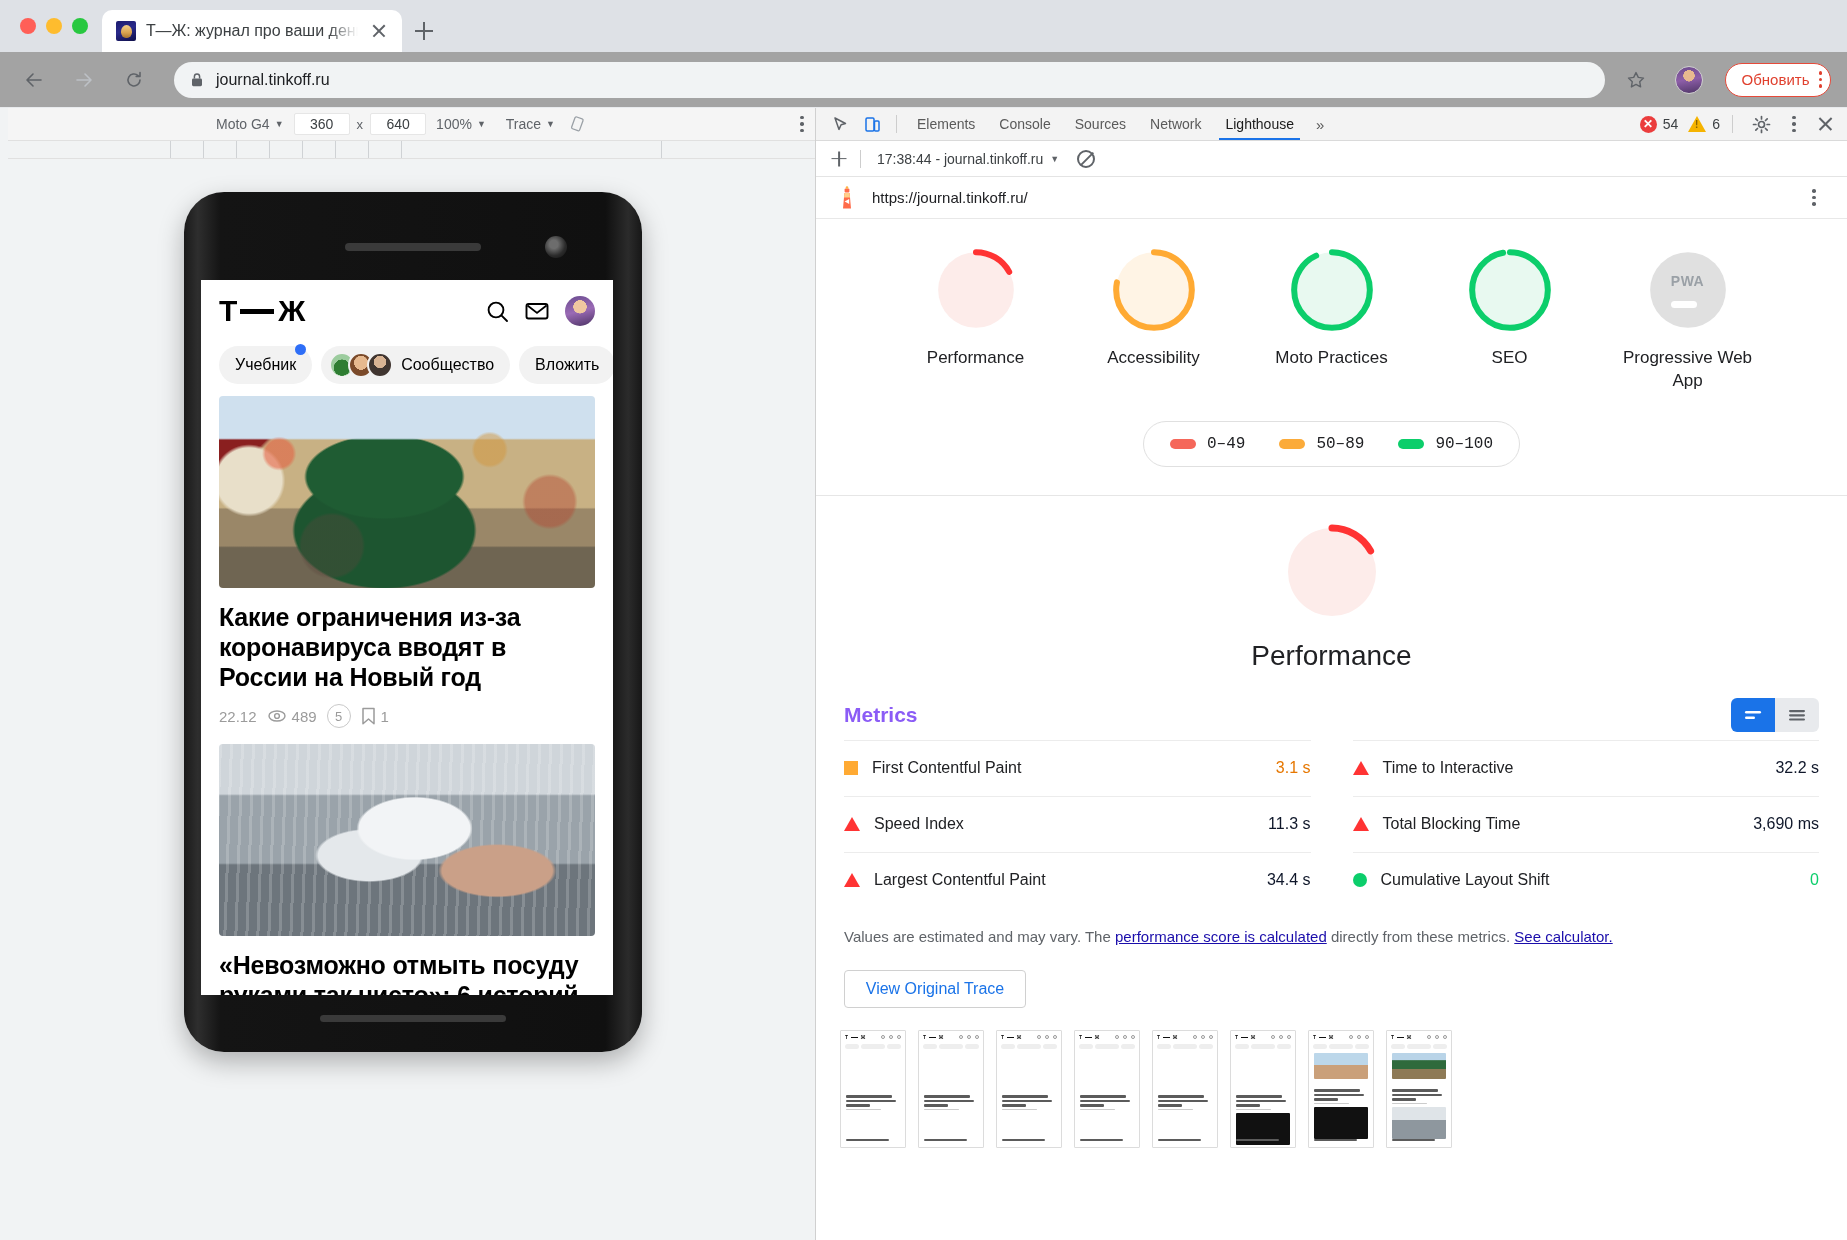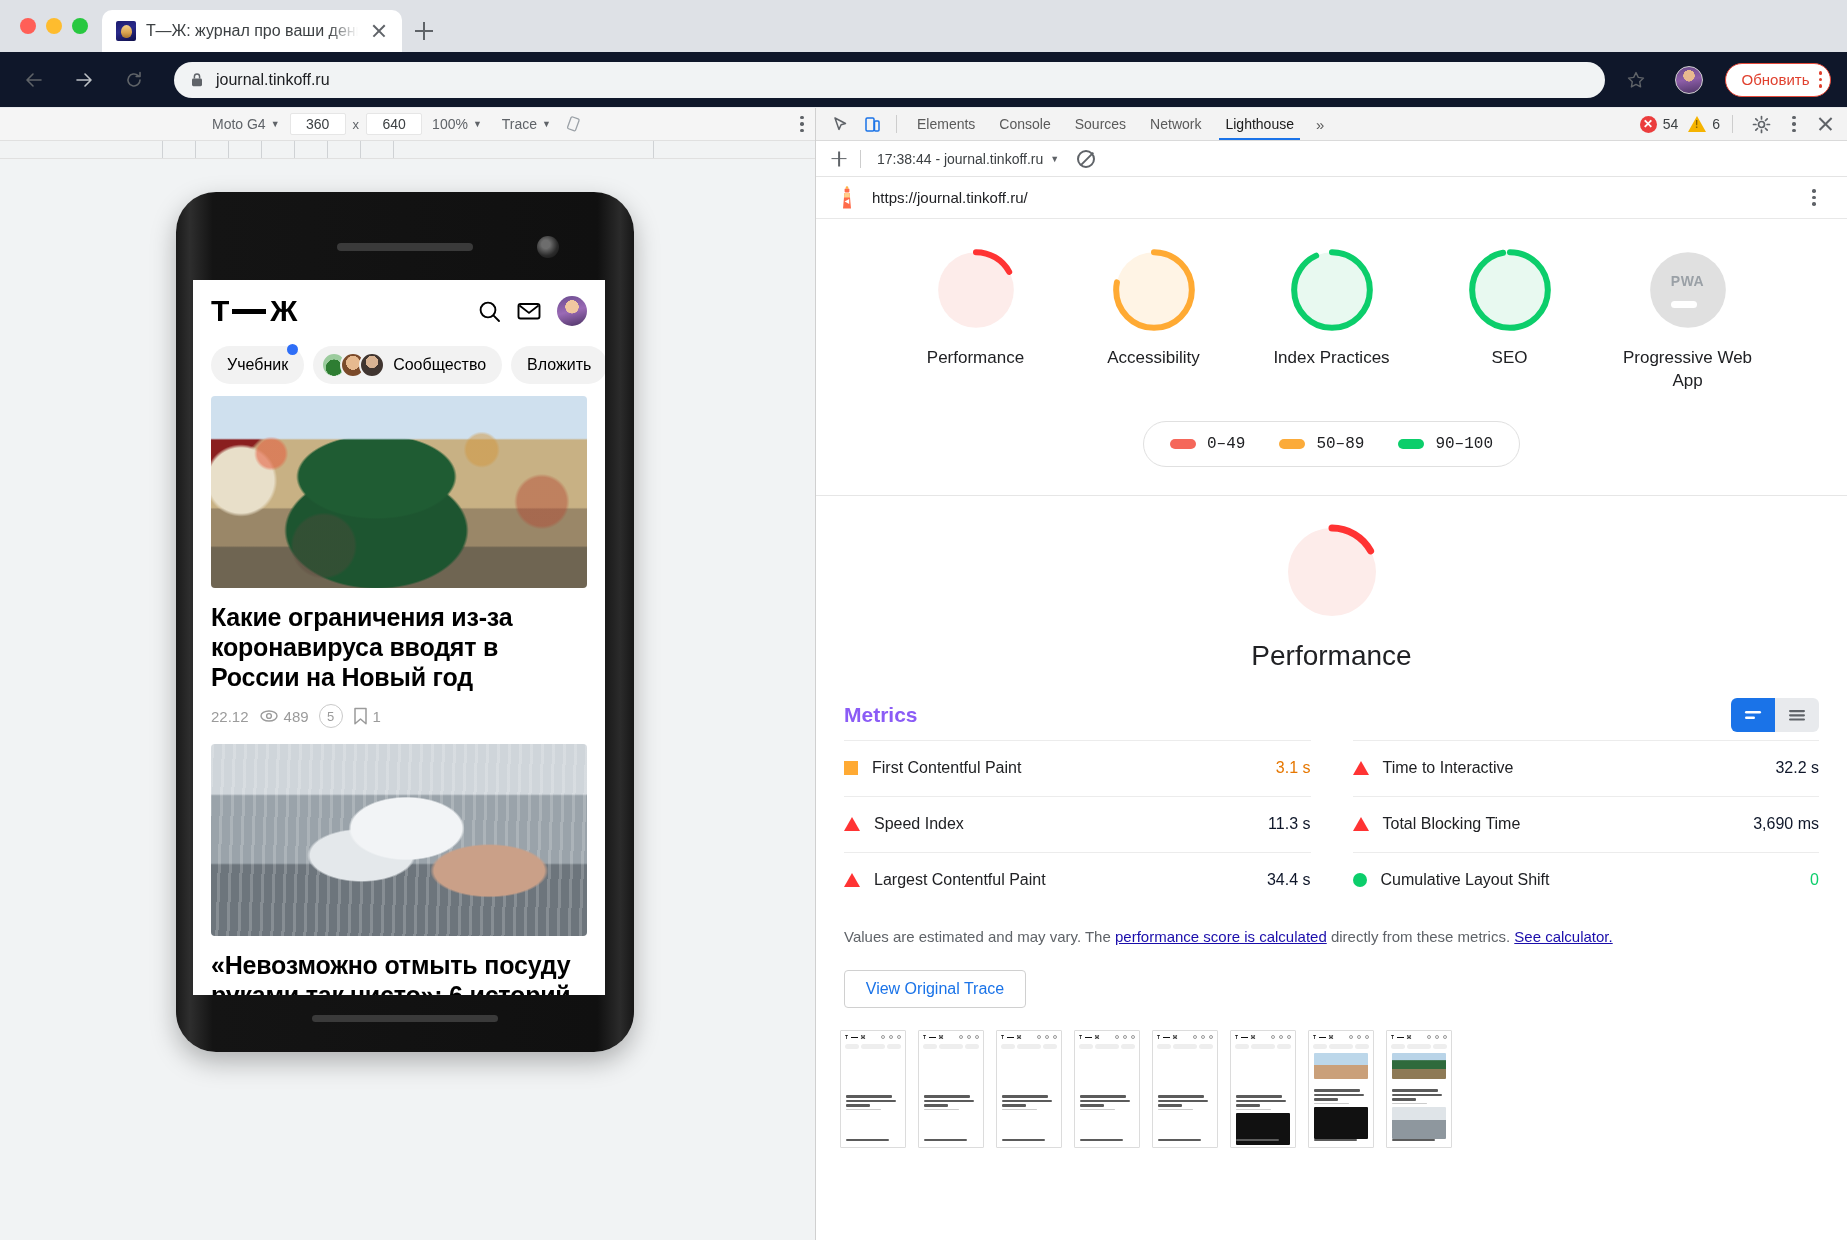--- a/index.html
+++ b/index.html
@@ -48,21 +48,21 @@
   .tab-close::before { transform: rotate(45deg); }
   .tab-close::after  { transform: rotate(-45deg); }
   .newtab { width: 44px; height: 42px; position: relative; cursor: pointer; }
   .newtab::before, .newtab::after {
     content:""; position:absolute; background:#5f6368; left:50%; top:50%;
   }
   .newtab::before { width:18px; height:2px; transform: translate(-50%,-50%); }
   .newtab::after  { width:2px; height:18px; transform: translate(-50%,-50%); }
 
   .omnibar {
-    height: 56px; background: #0f172a; display:flex; align-items:center;
+    height: 56px; background: #a3a3a3; display:flex; align-items:center;
     gap: 14px; padding: 0 16px; flex: none; border-bottom: 1px solid #e8eaed;
   }
   .nav-btn { width:36px; height:36px; display:flex; align-items:center; justify-content:center; cursor:pointer; }
   .nav-btn svg { display:block; }
   .urlbox {
     flex: 1; height: 36px; background: #f1f3f4; border-radius: 18px;
     display: flex; align-items: center; gap: 12px; padding: 0 16px; margin-left: 8px;
   }
   .url-text { font-size: 16px; color: #202124; }
   .star { width: 34px; height: 34px; display:flex; align-items:center; justify-content:center; cursor:pointer;}
@@ -77,21 +77,21 @@
     font-size: 15px; display:flex; align-items:center; gap: 9px; padding: 0 8px 0 16px;
     cursor:pointer; background:#fff;
   }
   .upd-dots { display:flex; flex-direction:column; gap:3px; }
   .upd-dots i { width:3.5px; height:3.5px; background:#e0402e; border-radius:50%; display:block; }
 
   
   .split { flex: 1; display: flex; min-height: 0; }
 
   
-  .device-pane { width: 815px; display:flex; flex-direction:column; background:#f1f3f4; position:relative; }
+  .device-pane { width: 815px; display:flex; flex-direction:column; background:#f1f3f4; position:relative;padding-left:8px; }
   .dev-toolbar {
     height: 33px; background: #f5f5f5; border-bottom: 1px solid #e0e0e0;
     display: flex; align-items:center; justify-content:center; gap: 0; position:relative;
   }
   .dev-toolbar .grow-l { flex: 1; }
   .dt-item { font-size: 14px; color: #5f6368; display:flex; align-items:center; gap:5px; padding: 0 10px; cursor:pointer;}
   .caret { font-size: 9px; color:#5f6368; }
   .dt-input {
     width: 56px; height: 22px; background:#fff; border:1px solid #e6e6e6; border-radius:2px;
     font-size: 14px; color:#3c4043; display:flex; align-items:center; justify-content:center;
@@ -601,21 +601,21 @@
           </div>
 
           <div class="gauge">
             <div class="gring">
               <svg viewBox="0 0 100 100">
                 <circle cx="50" cy="50" r="44" fill="#e8f9f0"></circle>
                 <circle cx="50" cy="50" r="44" fill="none" stroke="#0cce6b" stroke-width="7" stroke-linecap="round" stroke-dasharray="257 19"></circle>
               </svg>
               <span class="gval" style="color:#0cce6b">93</span>
             </div>
-            <span class="glabel">Index Practices</span>
+            <span class="glabel">Moto Practices</span>
           </div>
 
           <div class="gauge">
             <div class="gring">
               <svg viewBox="0 0 100 100">
                 <circle cx="50" cy="50" r="44" fill="#e8f9f0"></circle>
                 <circle cx="50" cy="50" r="44" fill="none" stroke="#0cce6b" stroke-width="7" stroke-linecap="round" stroke-dasharray="268 8"></circle>
               </svg>
               <span class="gval" style="color:#0cce6b">97</span>
             </div>

